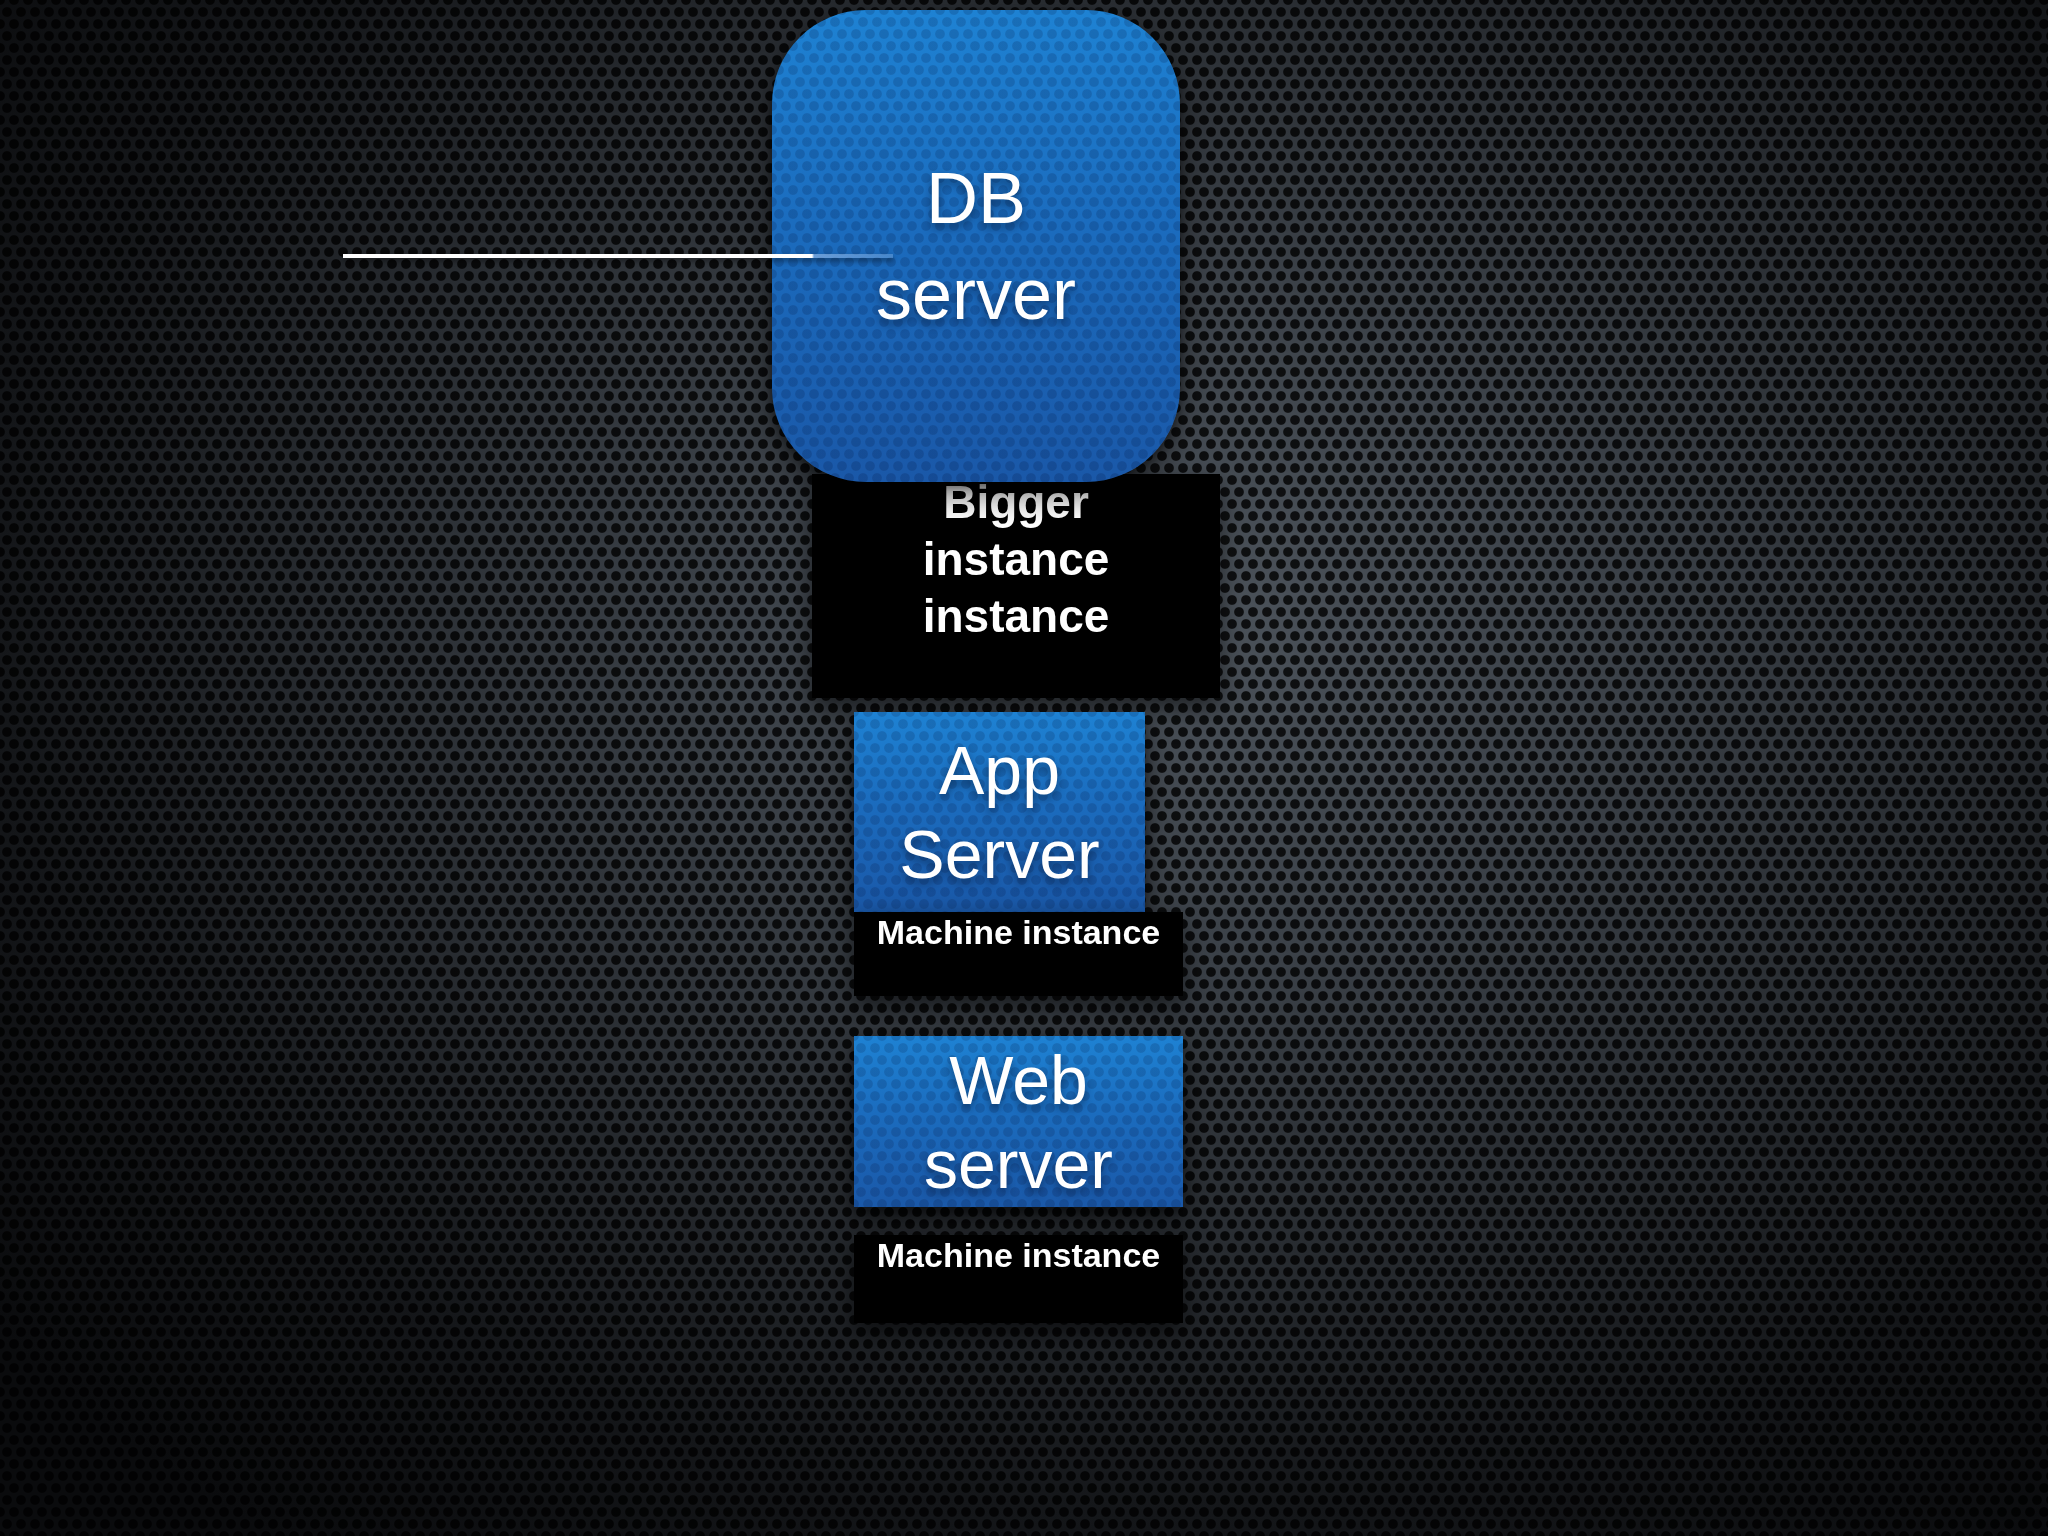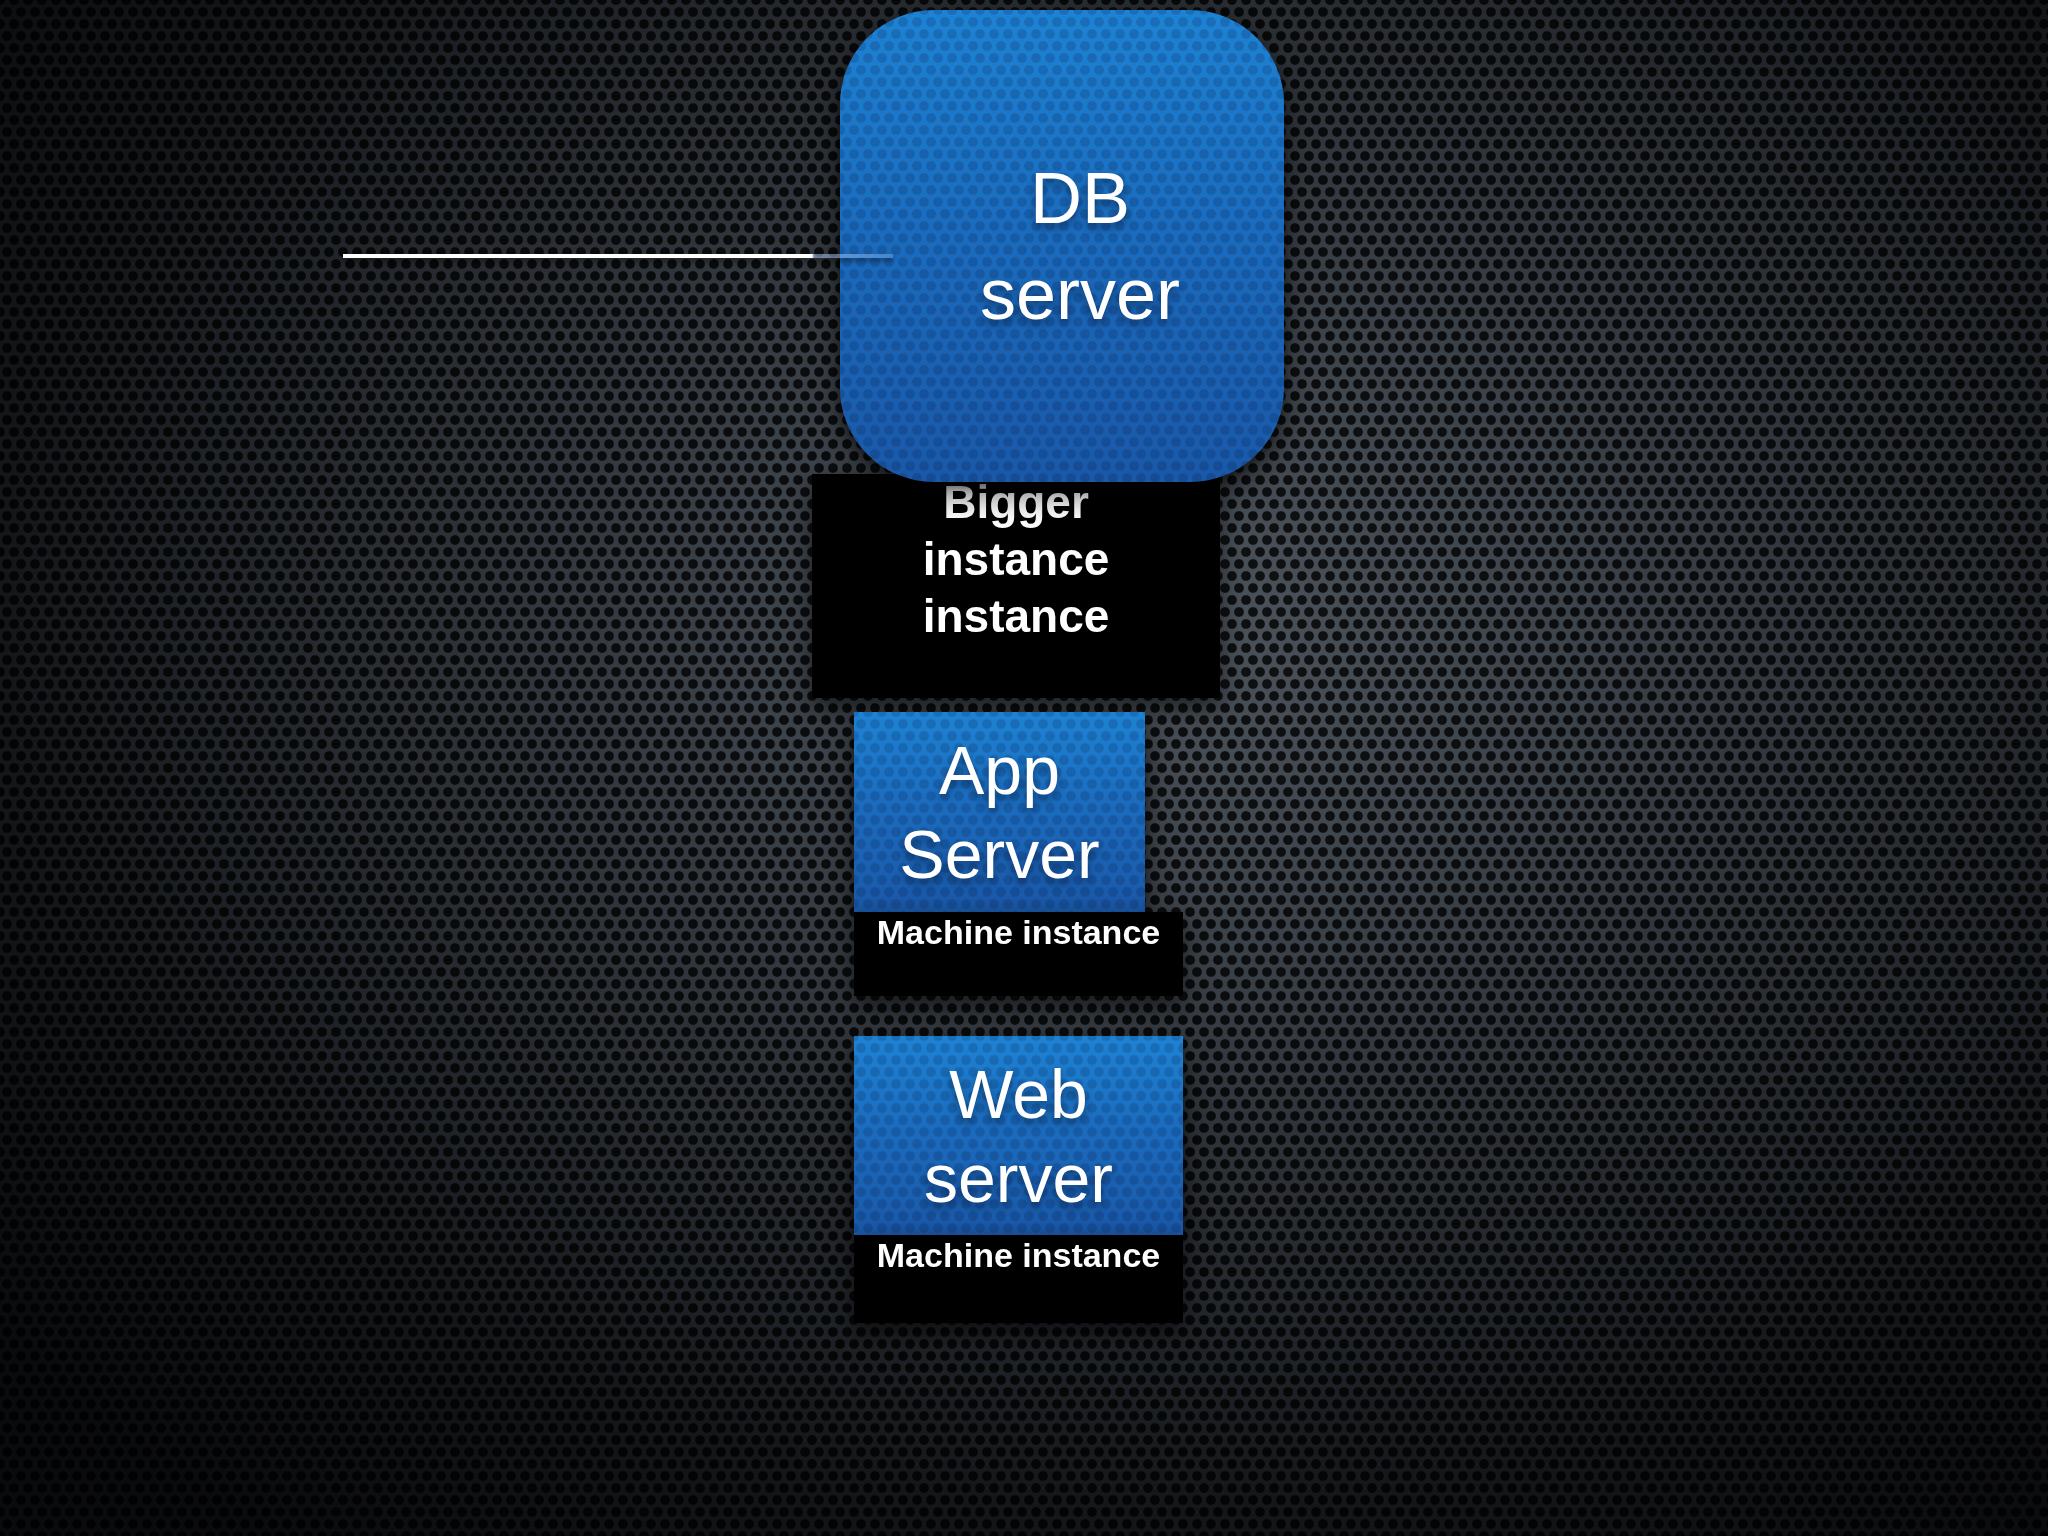--- a/index.html
+++ b/index.html
@@ -55,32 +55,32 @@
   .storage-box .line{font-size:70px;line-height:80px;}
 
   .connector{
     position:absolute;left:343px;top:254px;width:550px;height:4px;z-index:4;
     background:linear-gradient(90deg,
       #ffffff 0px, #ffffff 469px,
       rgba(170,200,240,0.55) 471px, rgba(150,190,235,0.35) 550px);
     box-shadow:0 3px 5px rgba(0,0,0,0.45);
   }
 
-  .db-box{left:840px;top:10px;width:408px;height:472px;border-radius:94px;z-index:3;padding-left:36px;}
+  .db-box{left:772px;top:10px;width:408px;height:472px;border-radius:94px;z-index:3;}
   .db-box .line{font-size:72px;line-height:96px;}
 
   .bigger-box{left:812px;top:474px;width:408px;height:224px;z-index:2;}
   .bigger-box .bline{font-size:46px;line-height:57px;}
 
   .app-box{left:854px;top:712px;width:291px;height:200px;border-radius:0;z-index:2;}
   .app-box .line{font-size:68px;line-height:84px;}
   .app-machine{left:854px;top:912px;width:329px;height:84px;z-index:2;}
   .app-machine .bline{font-size:34px;line-height:40px;}
 
-  .web-box{left:854px;top:1036px;width:329px;height:199px;border-radius:0;z-index:2;text-align:right;}
+  .web-box{left:854px;top:1036px;width:329px;height:171px;border-radius:0;z-index:2;text-align:right;}
   .web-box .line{font-size:68px;line-height:84px;}
   .web-machine{left:854px;top:1235px;width:329px;height:88px;z-index:2;}
   .web-machine .bline{font-size:34px;line-height:40px;}
 </style>
 </head>
 <body>
 
 <div class="slide">
 
 

